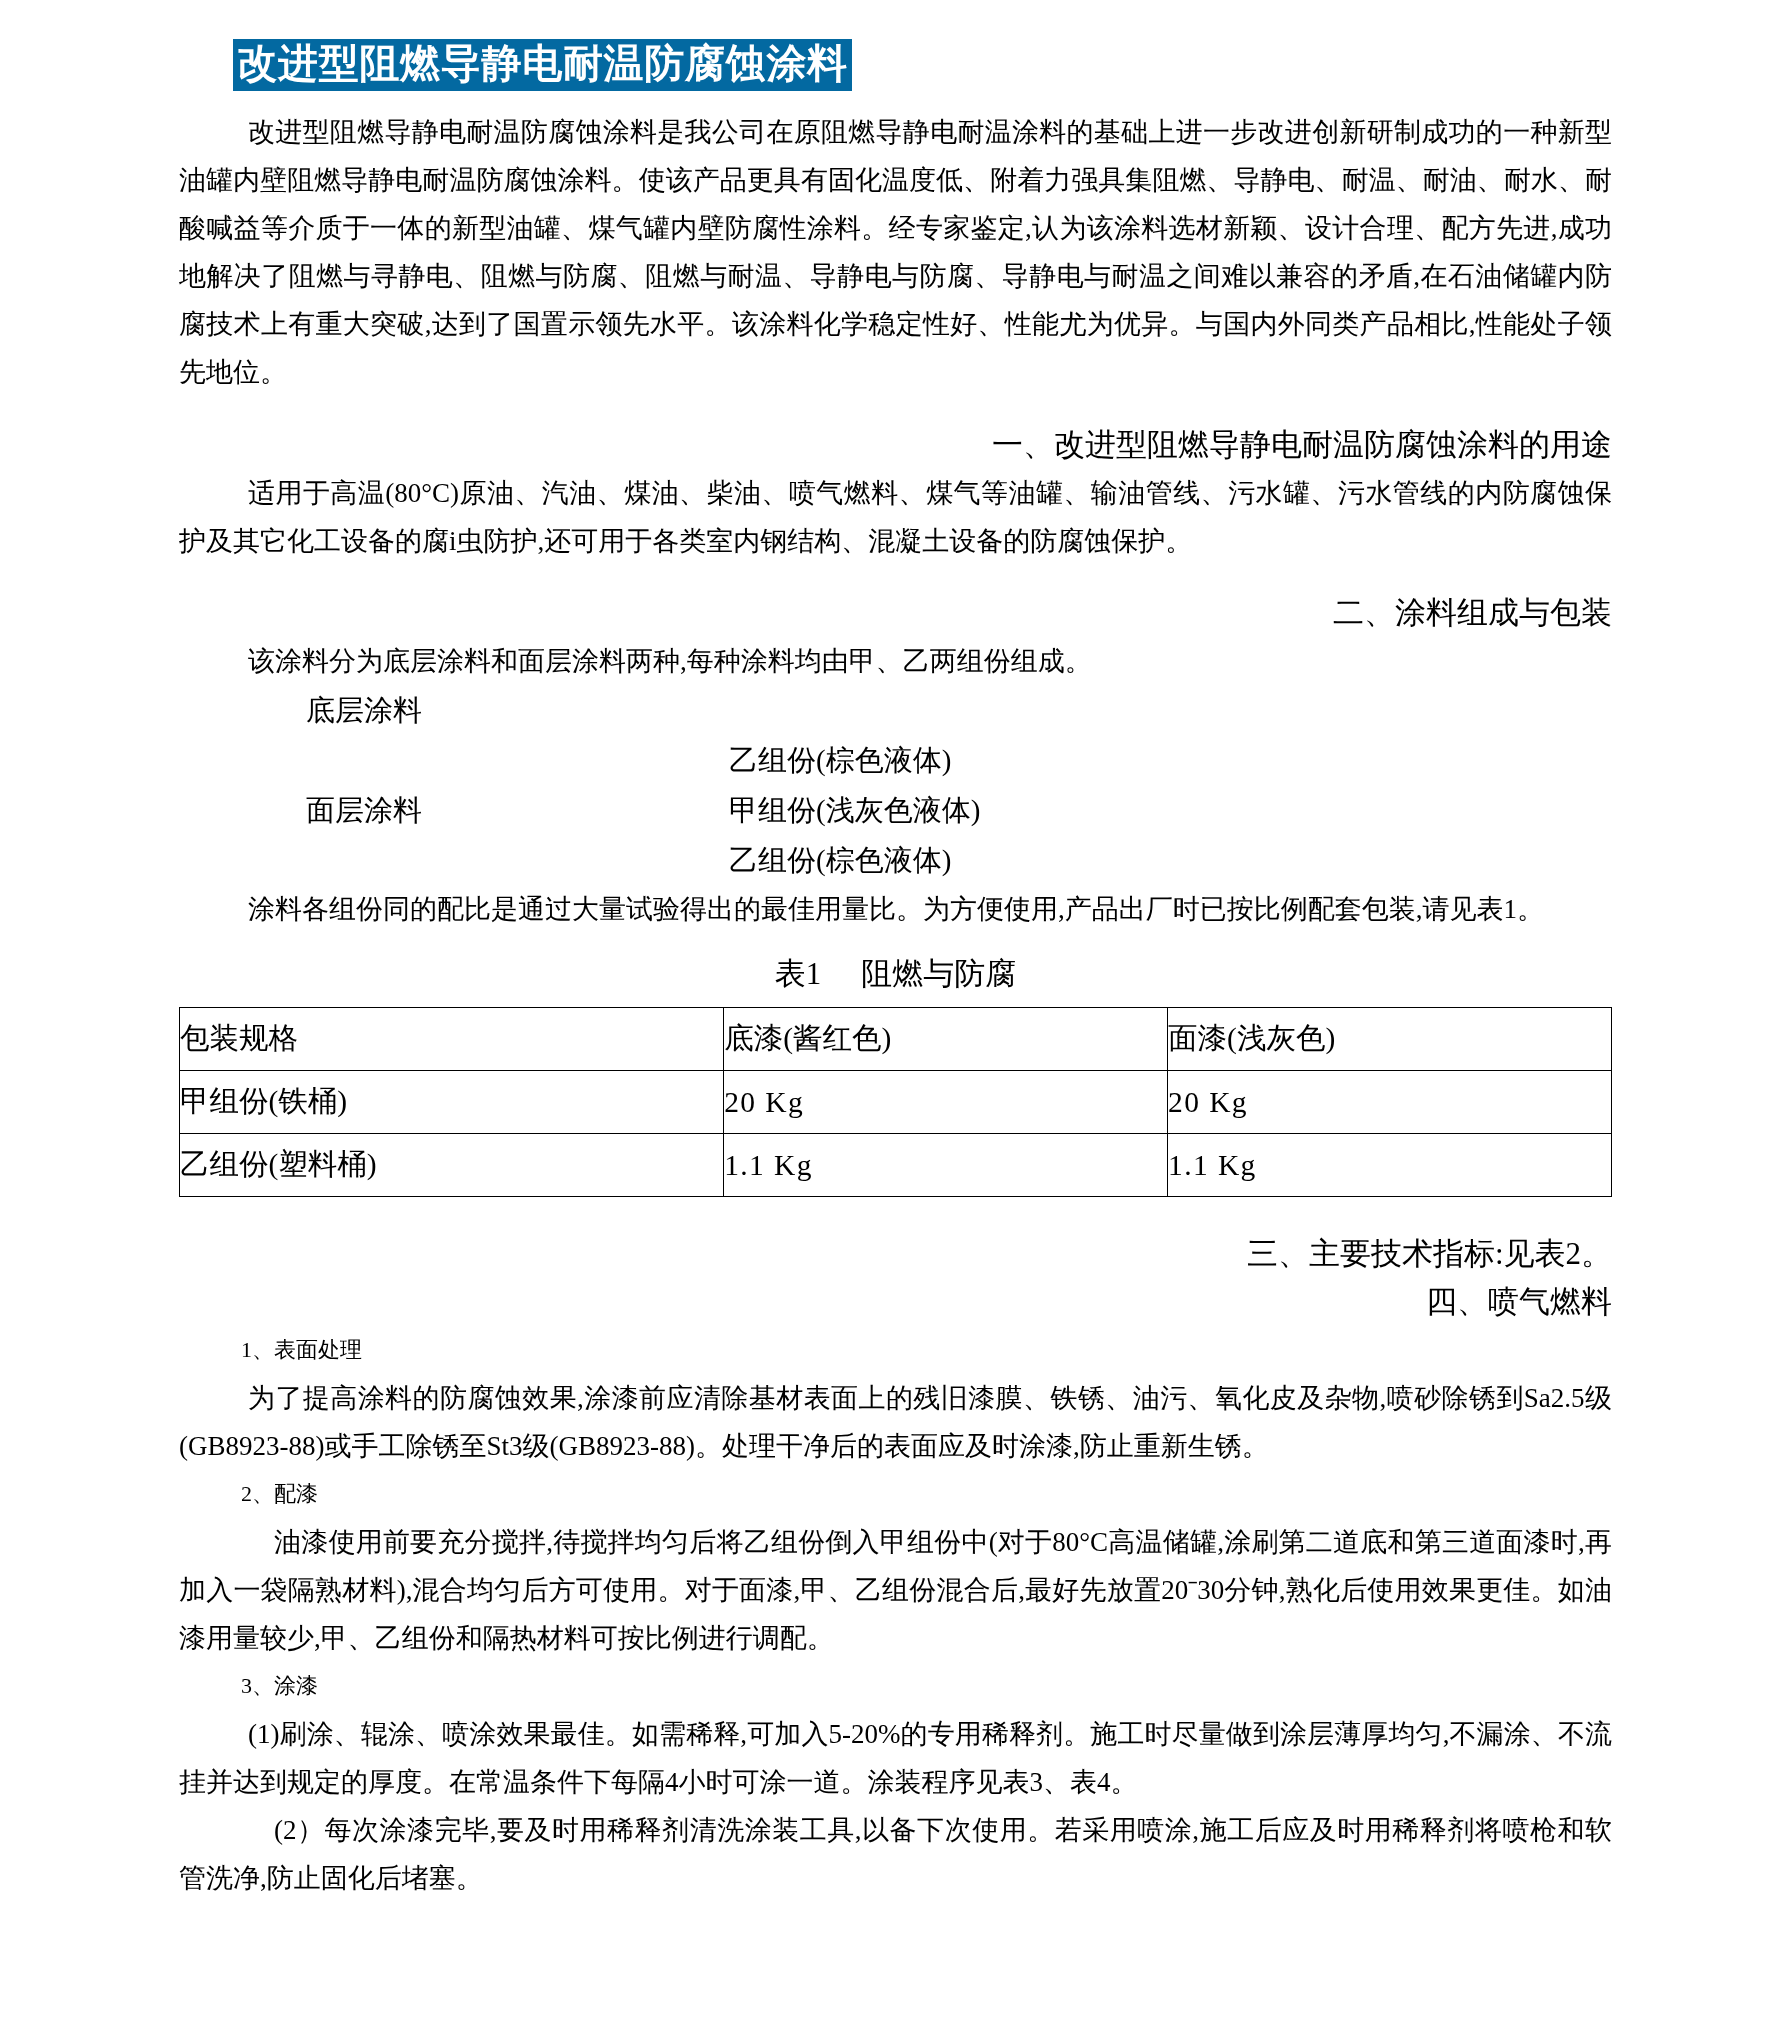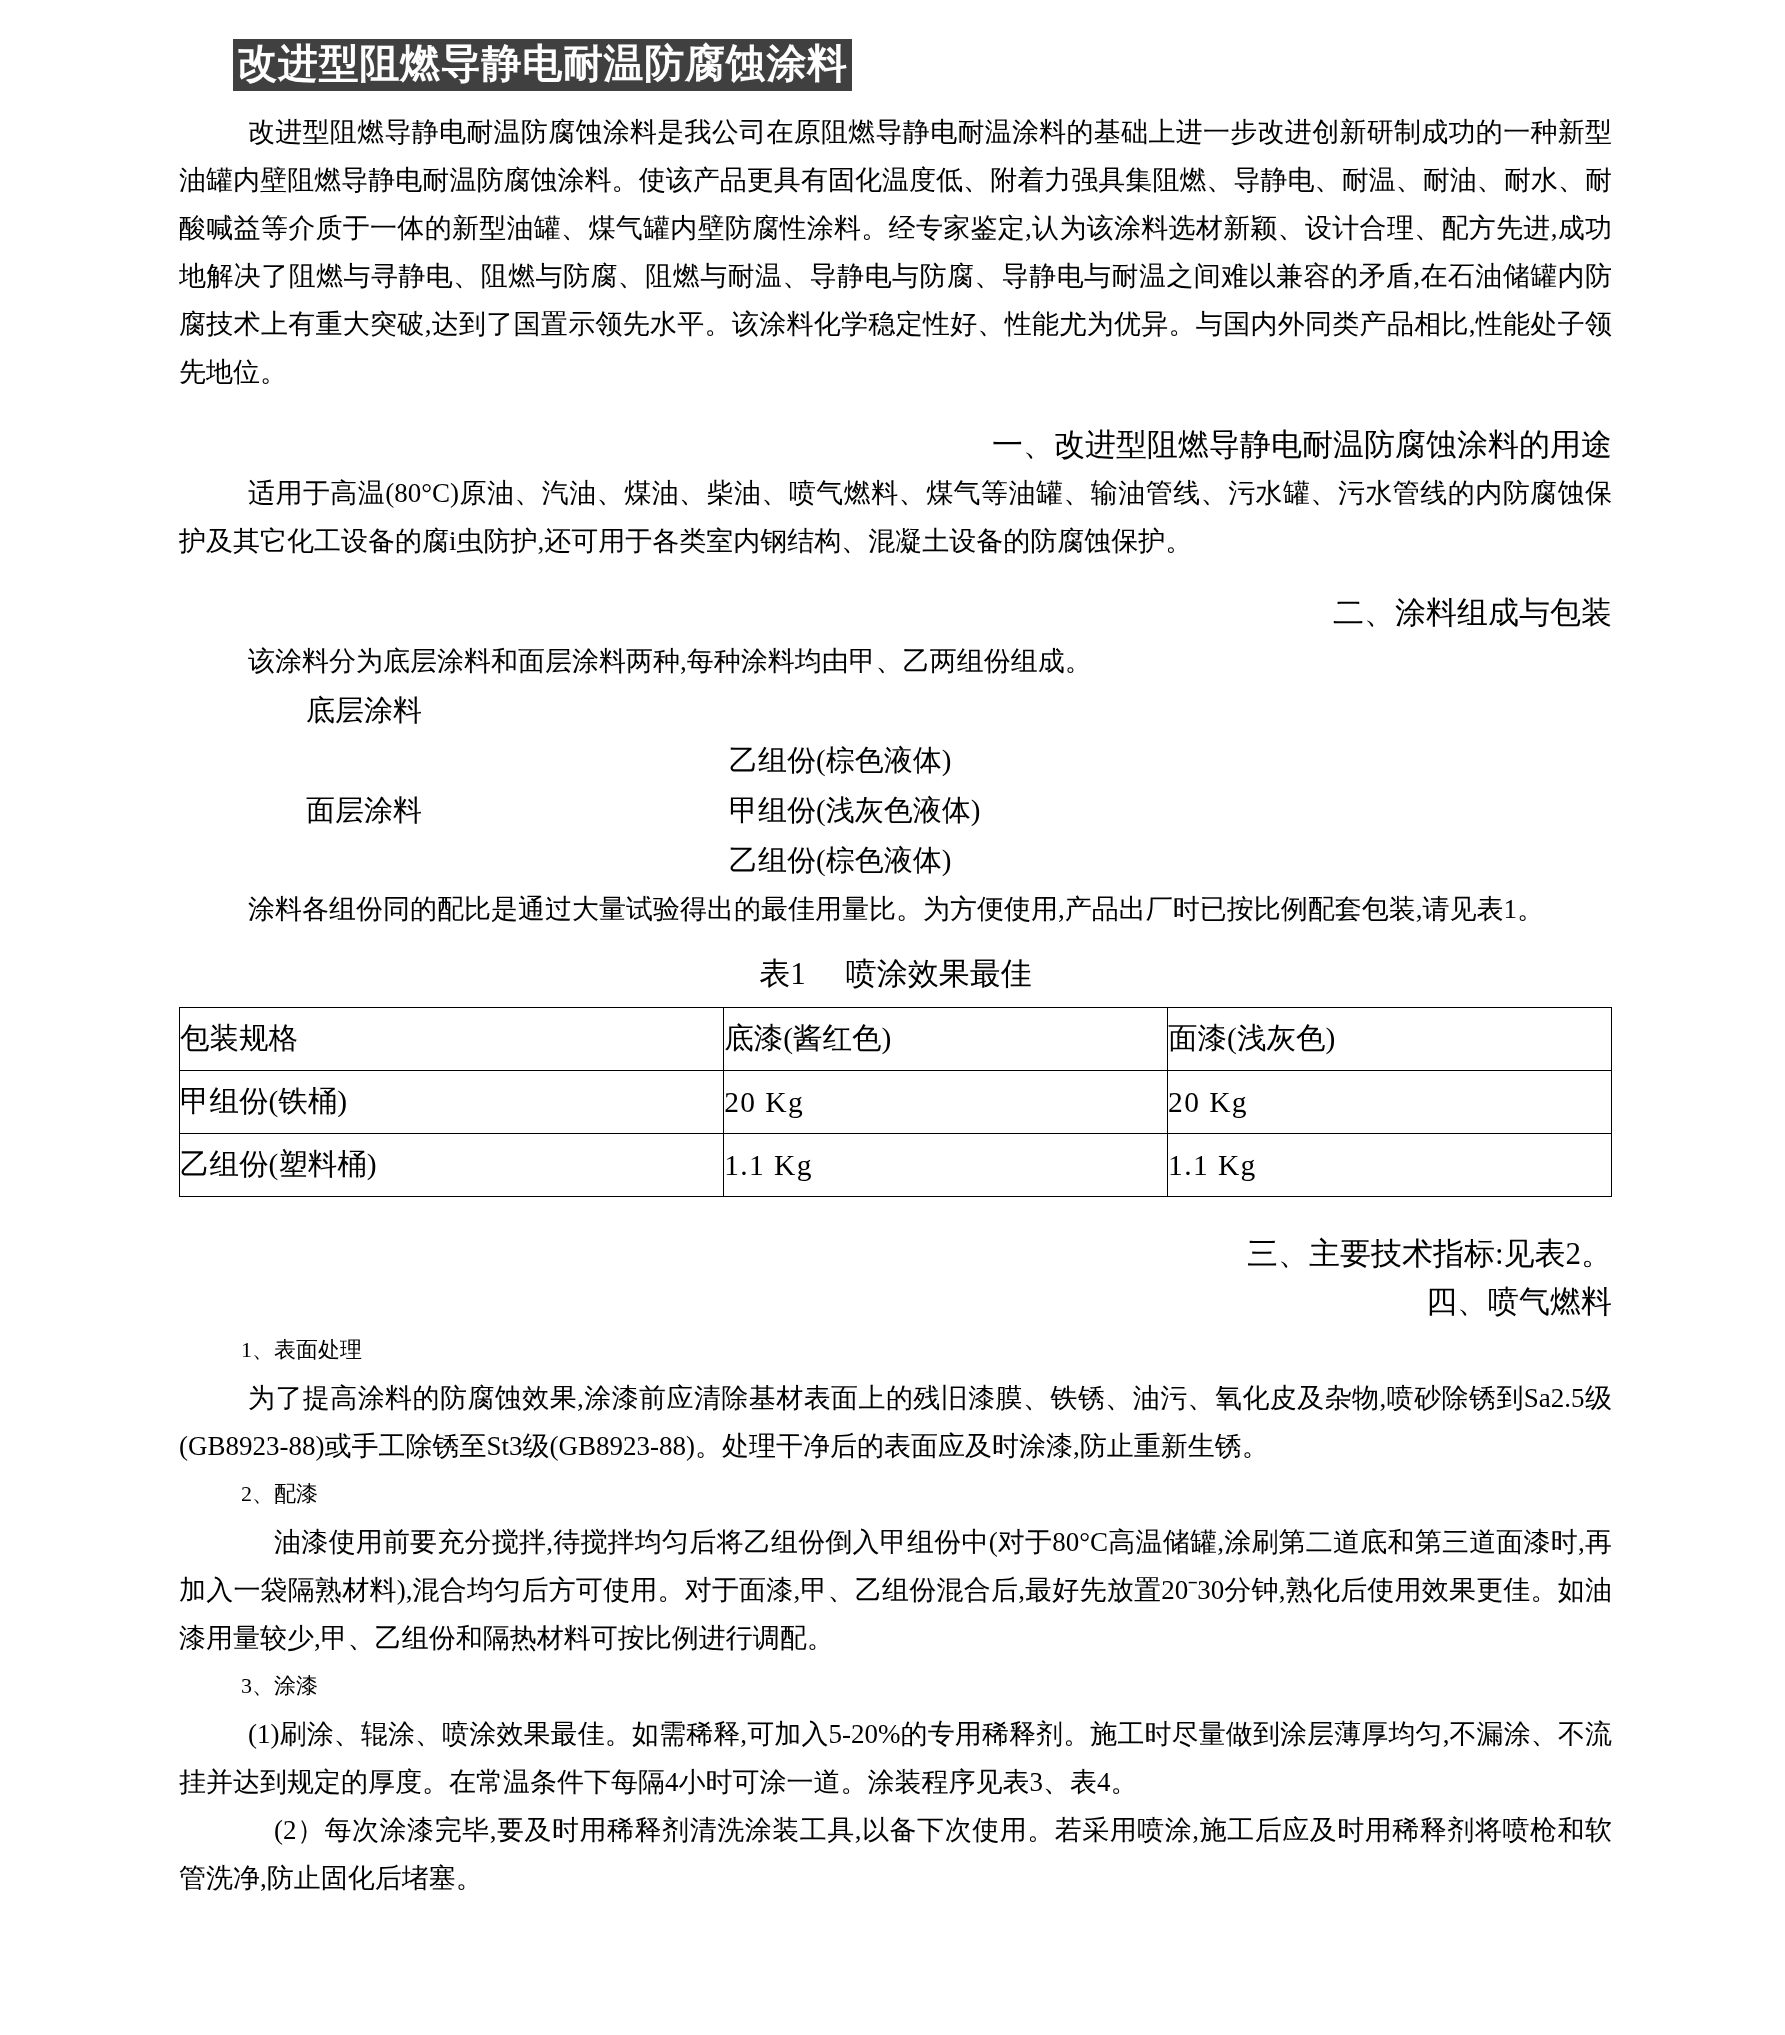--- a/index.html
+++ b/index.html
@@ -127,21 +127,21 @@
     letter-spacing: 1.4px;
   }
 </style>
 </head>
 <body>
 
 <div class="page">
   <div class="content">
 
     <div class="title-wrap">
-      <span class="doc-title" style="background: #404040; color: rgb(255, 255, 255);">改进型阻燃导静电耐温防腐蚀涂料</span>
+      <span class="doc-title" style="background: #0369a1; color: rgb(255, 255, 255);">改进型阻燃导静电耐温防腐蚀涂料</span>
     </div>
 
     <div class="block-gap-sm"></div>
 
     <p class="para indent2">改进型阻燃导静电耐温防腐蚀涂料是我公司在原阻燃导静电耐温涂料的基础上进一步改进创新研制成功的一种新型油罐内壁阻燃导静电耐温防腐蚀涂料。使该产品更具有固化温度低、附着力强具集阻燃、导静电、耐温、耐油、耐水、耐酸喊益等介质于一体的新型油罐、煤气罐内壁防腐性涂料。经专家鉴定,认为该涂料选材新颖、设计合理、配方先进,成功地解决了阻燃与寻静电、阻燃与防腐、阻燃与耐温、导静电与防腐、导静电与耐温之间难以兼容的矛盾,在石油储罐内防腐技术上有重大突破,达到了国置示领先水平。该涂料化学稳定性好、性能尤为优异。与国内外同类产品相比,性能处子领先地位。</p>
 
     <div class="block-gap-md"></div>
 
     <p class="heading">一、改进型阻燃导静电耐温防腐蚀涂料的用途</p>
     <p class="para indent2">适用于高温(80°C)原油、汽油、煤油、柴油、喷气燃料、煤气等油罐、输油管线、污水罐、污水管线的内防腐蚀保护及其它化工设备的腐i虫防护,还可用于各类室内钢结构、混凝土设备的防腐蚀保护。</p>
@@ -166,21 +166,21 @@
       <div class="comp-row">
         <span class="comp-label"></span>
         <span class="comp-value">乙组份(棕色液体)</span>
       </div>
     </div>
 
     <p class="para indent2">涂料各组份同的配比是通过大量试验得出的最佳用量比。为方便使用,产品出厂时已按比例配套包装,请见表1。</p>
 
     <div class="block-gap-sm"></div>
 
-    <p class="table-caption"><span>表1</span><span class="cap-gap"></span><span>喷涂效果最佳</span></p>
+    <p class="table-caption"><span>表1</span><span class="cap-gap"></span><span>阻燃与防腐</span></p>
 
     <table class="spec">
       <colgroup>
           <col class="c1">
           <col class="c2">
           <col class="c3">
         </colgroup>
       <thead>
         <tr>
           <th>包装规格</th>

